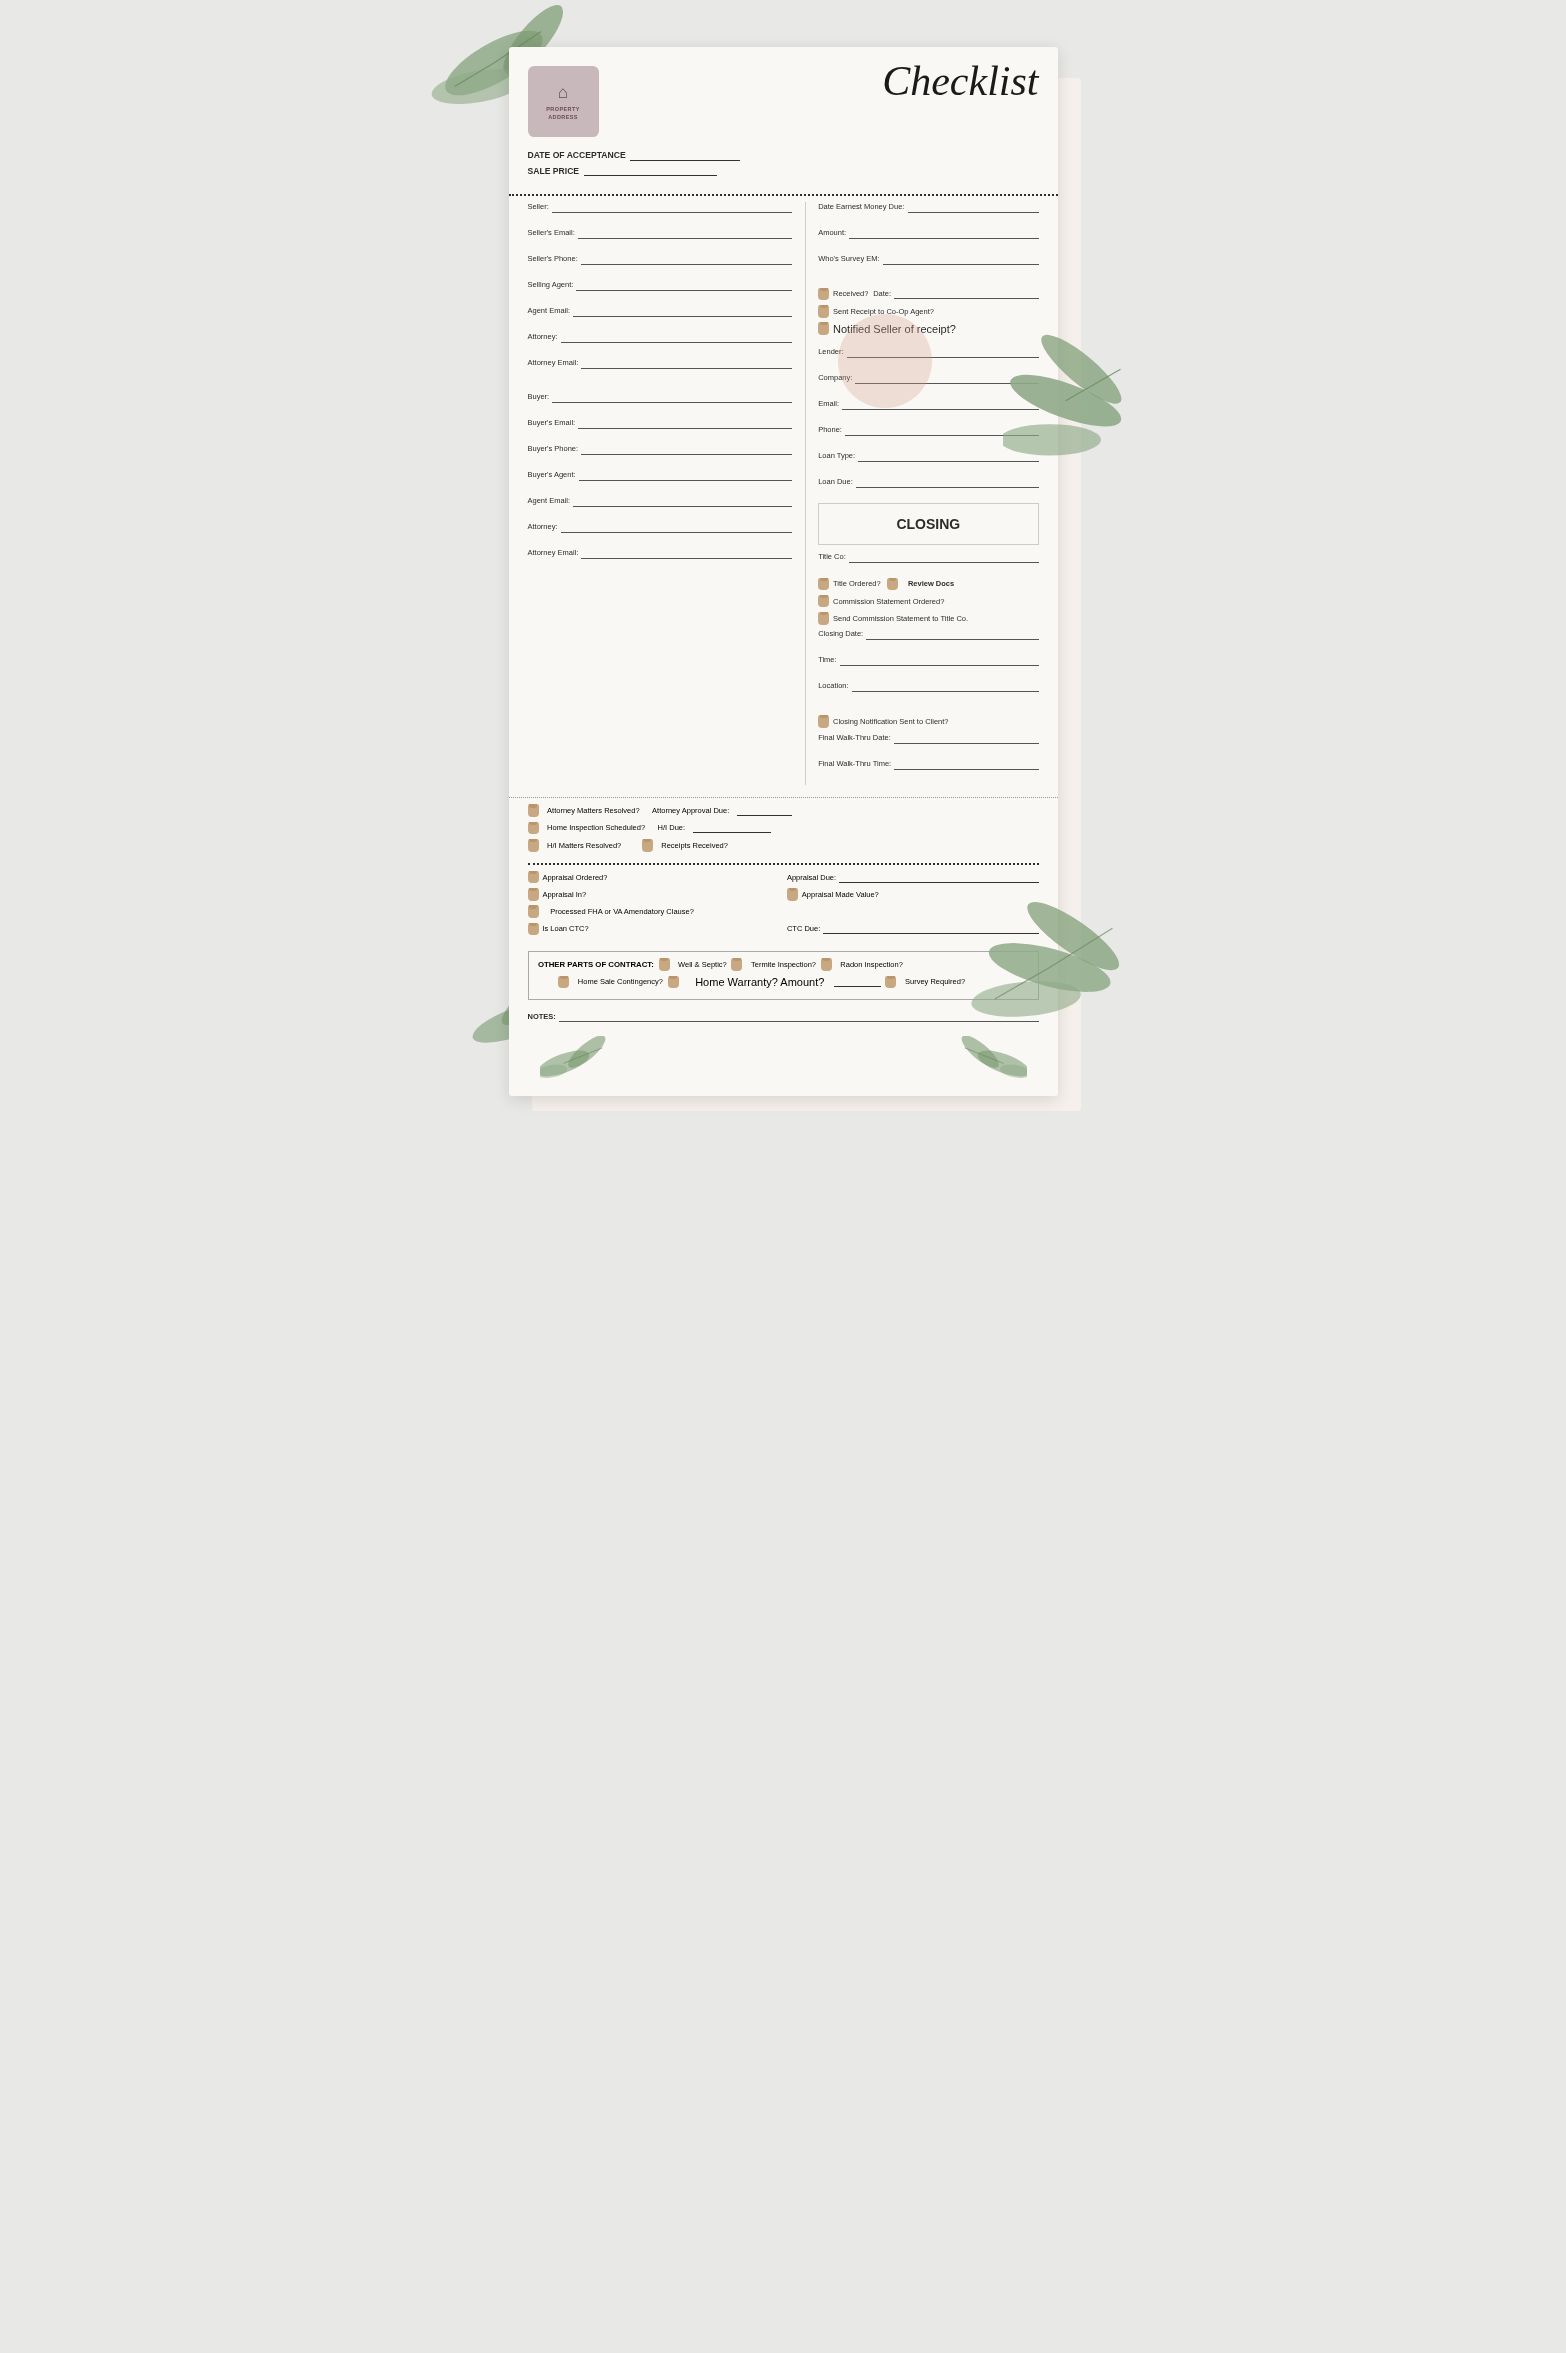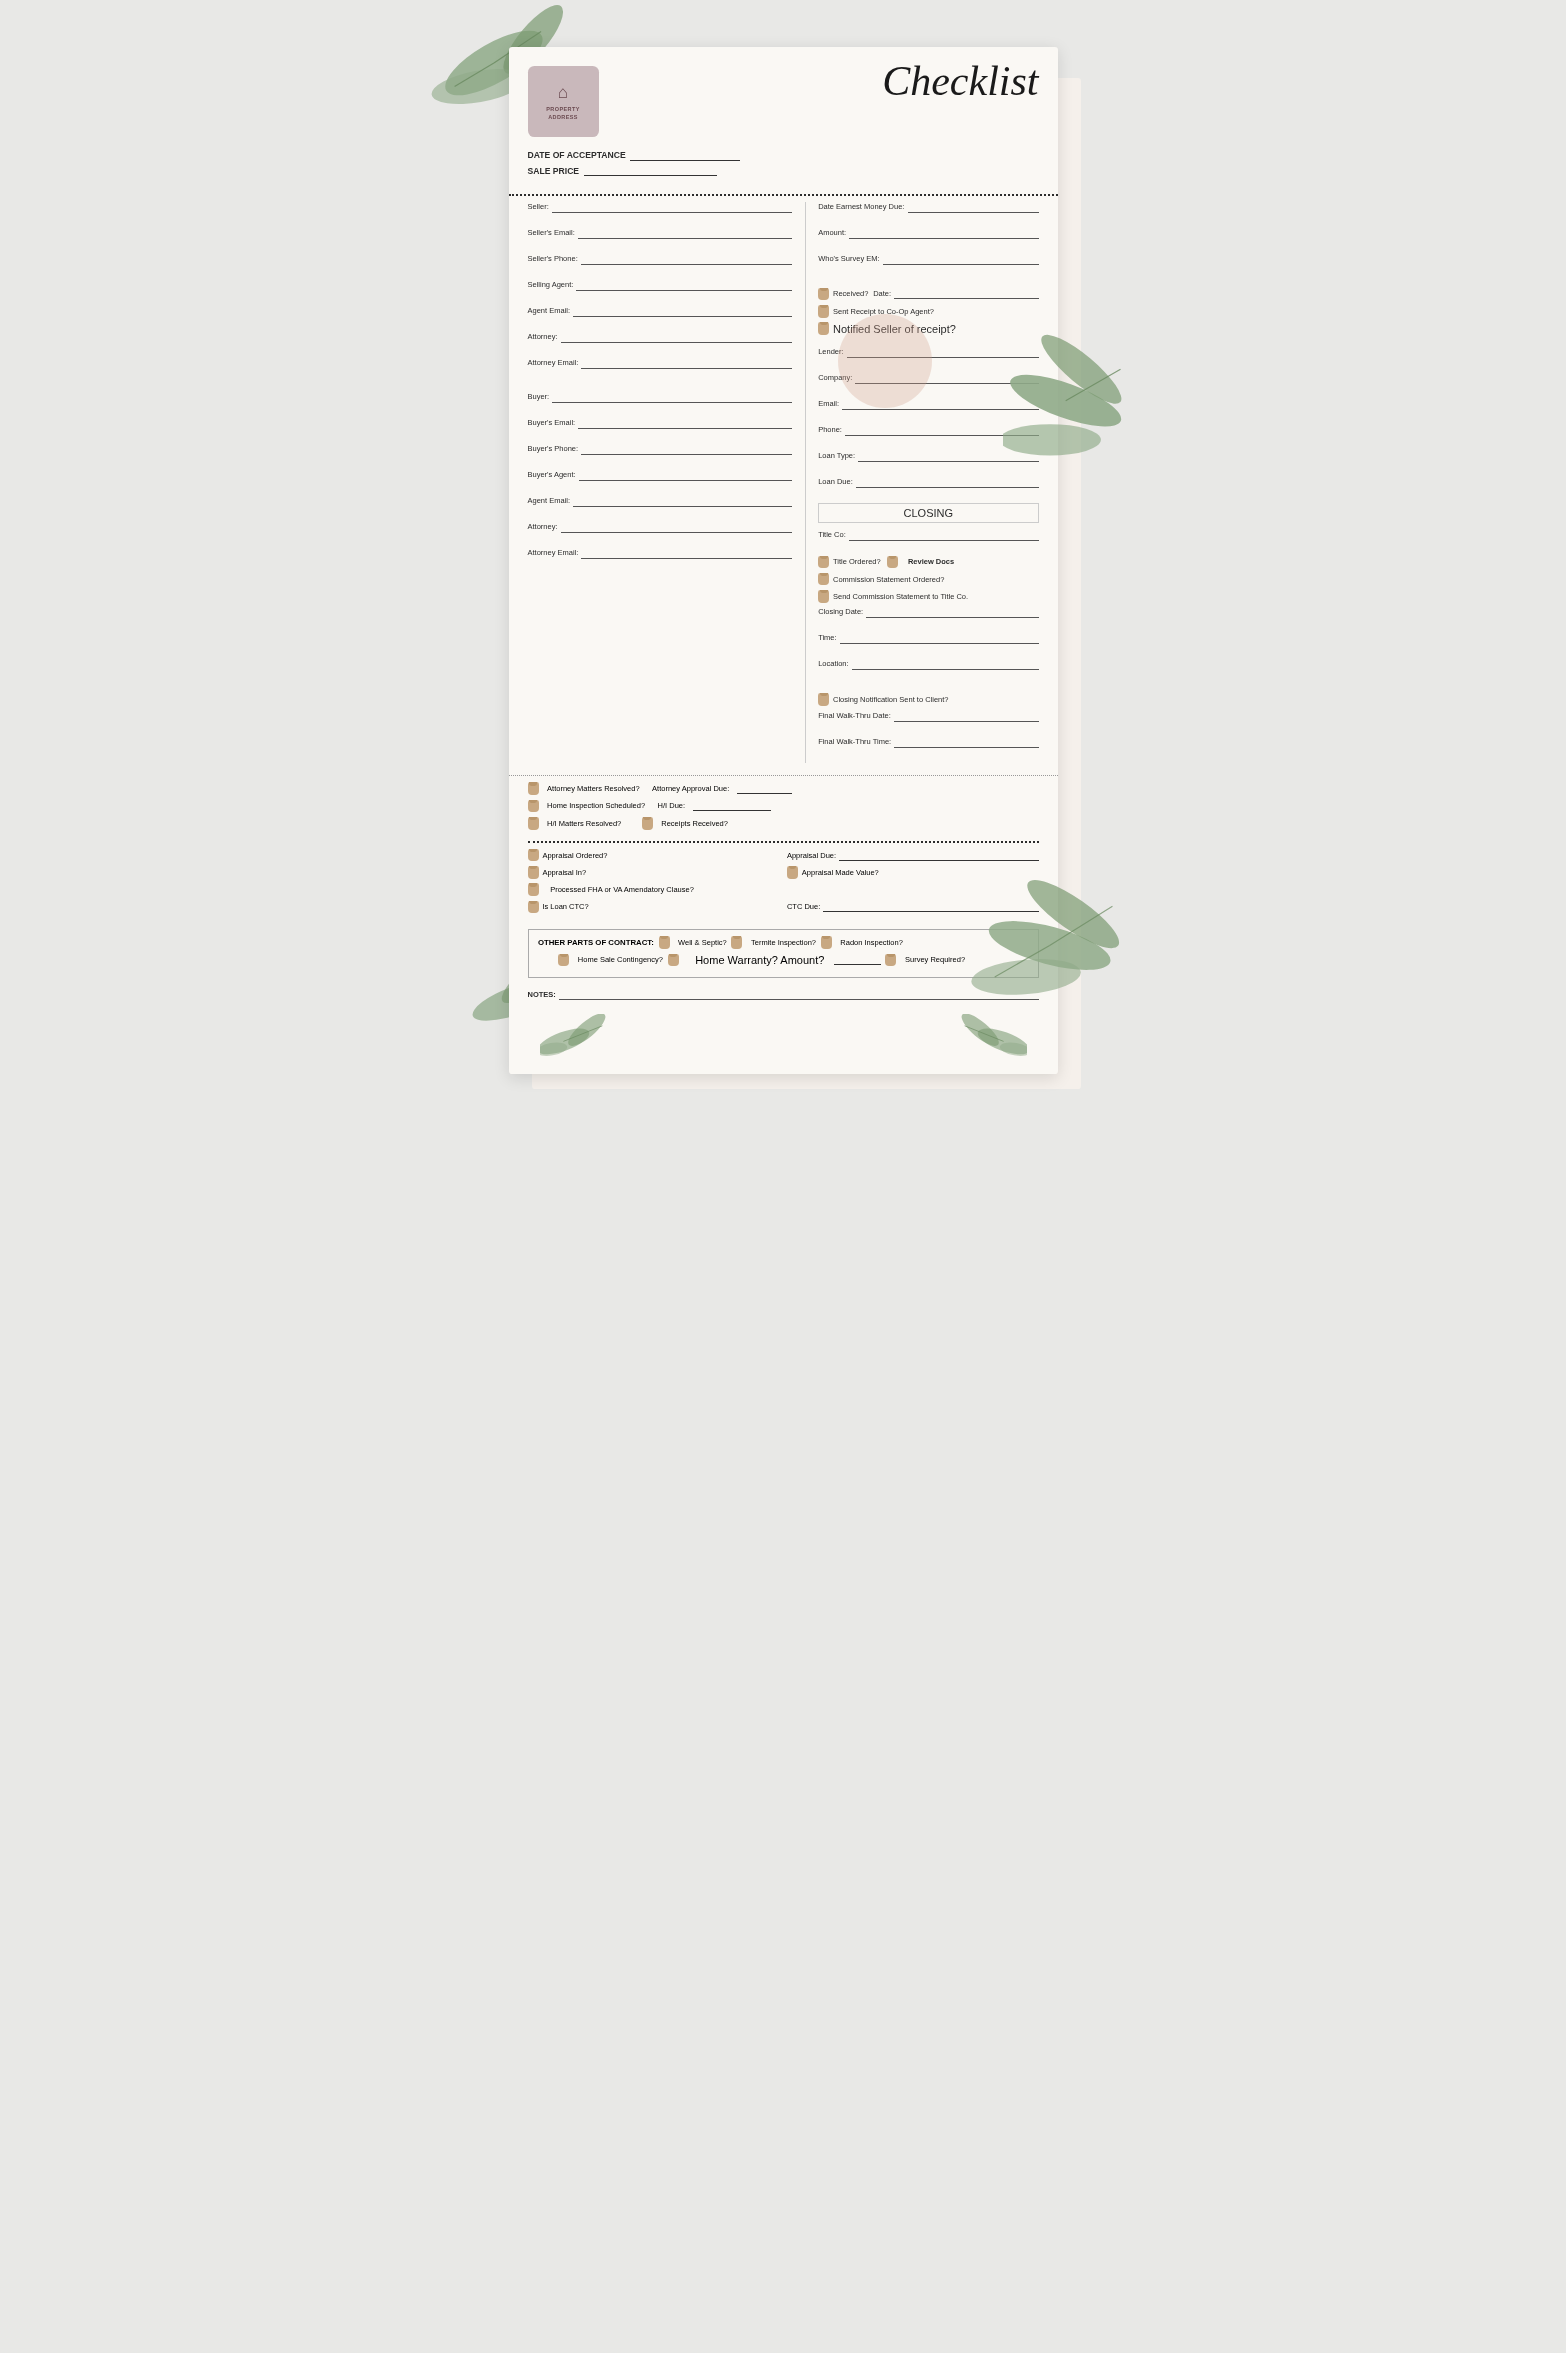--- a/index.html
+++ b/index.html
@@ -216,26 +216,26 @@
       font-size: 7.5px;
       color: #2c2c2c;
     }
 
     .check-row .field-line {
       flex: 1;
     }
 
     
     .section-title {
-      font-size: 11px;
-      font-weight: normal;
+      font-size: 14px;
+      font-weight: bold;
       color: #2c2c2c;
       text-align: center;
       border: 0.8px solid #ccc;
-      padding: 3px;
+      padding: 12px;
       margin-bottom: 6.3px;
       background: #faf8f4;
     }
 
     
     .bottom-section {
       padding: 6.3px 19px 6.3px 19px;
       border-top: 0.8px dotted #999;
     }
 

